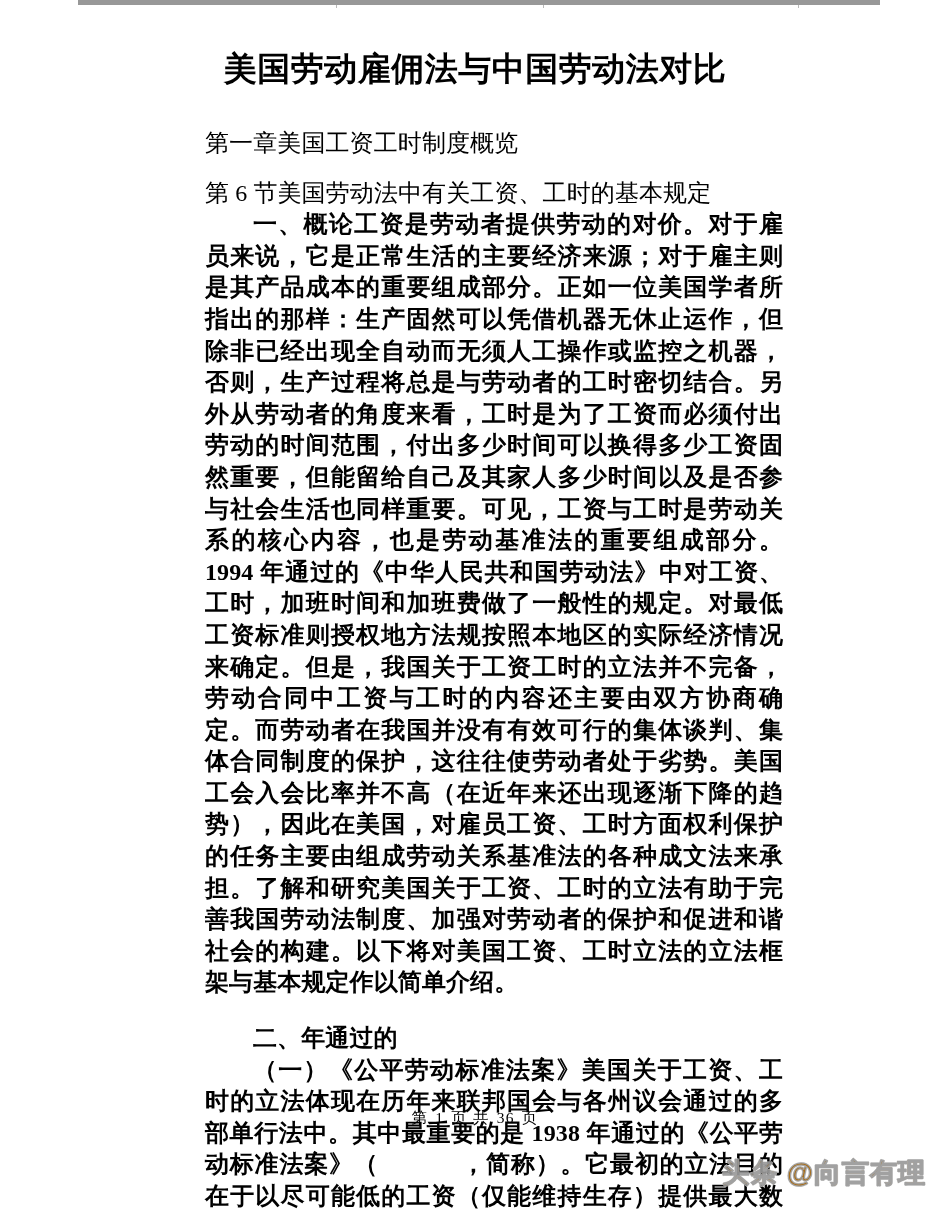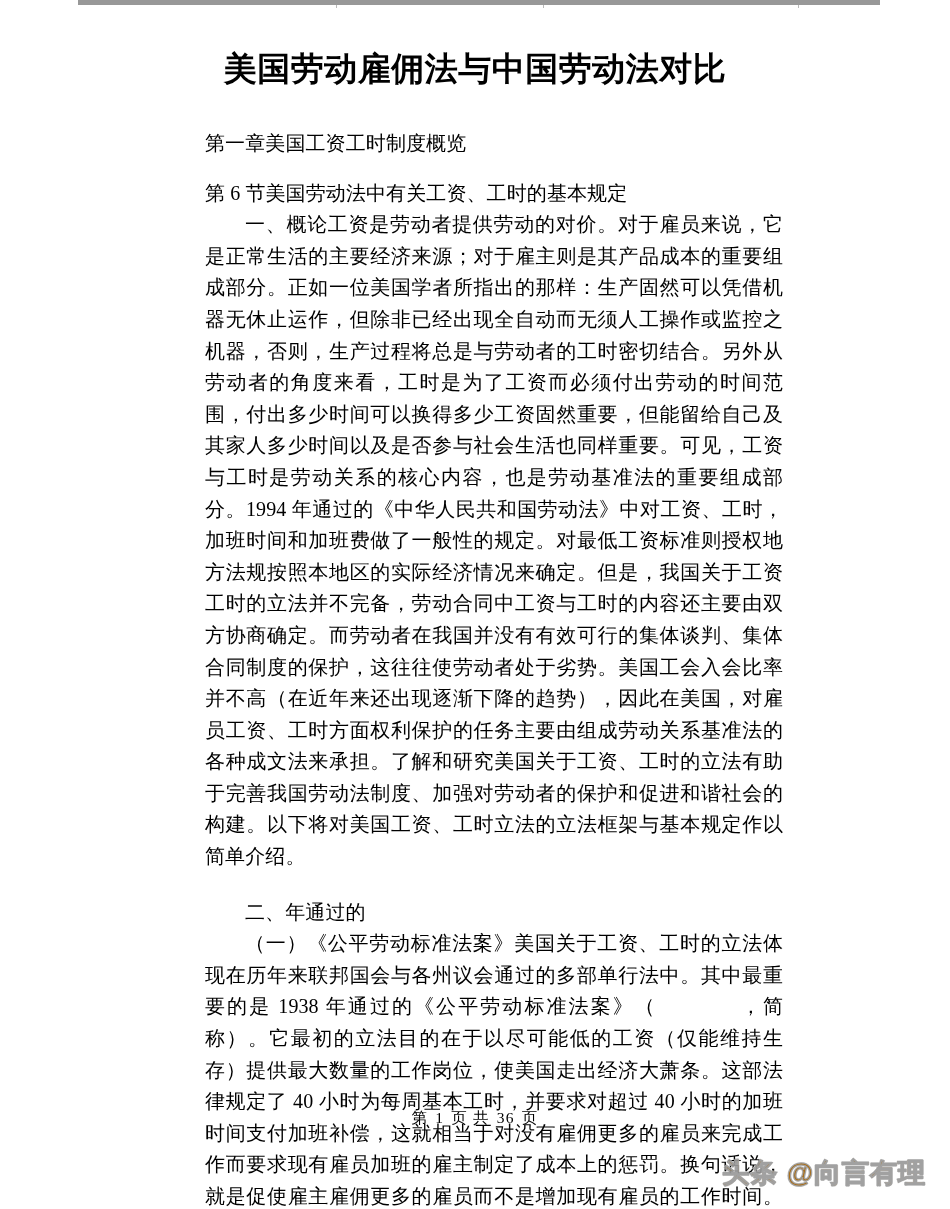--- a/index.html
+++ b/index.html
@@ -57,29 +57,29 @@
   }
 
   .body-block {
     position: absolute;
     top: 128px;
     left: 205px;
     width: 578px;
   }
 
   .para {
-    font-size: 20px;
+    font-size: 24px;
     line-height: 31.6px;
     text-align: justify;
     text-justify: inter-ideograph;
     margin: 0;
     letter-spacing: 0.1px;
   }
   .indent-1 { text-indent: 0; }
-  .indent-2 { text-indent: 2em; }
+  .indent-2 { text-indent: 2em; font-weight: bold; }
 
   .gap-sm { height: 18px; }
   .gap-md { height: 24px; }
 
   .blank-fill {
     display: inline-block;
     width: 82px;
   }
 
   .footer {

